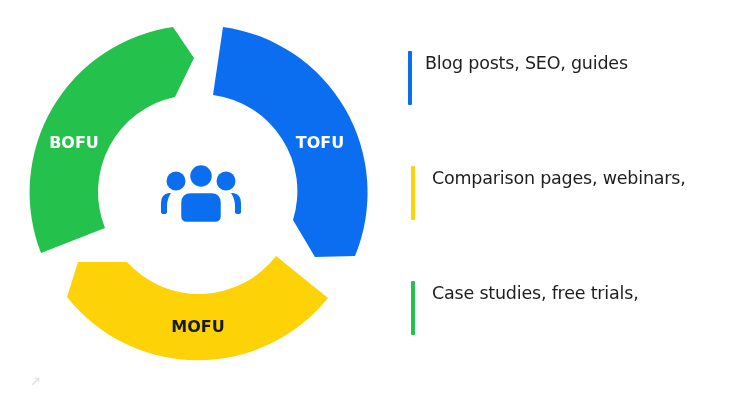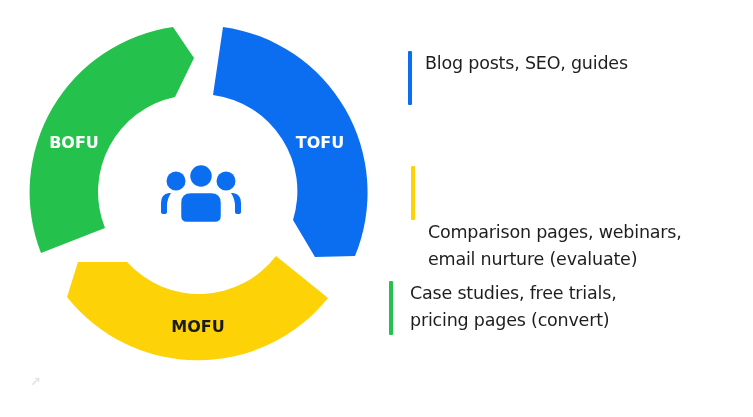--- a/index.html
+++ b/index.html
@@ -50,32 +50,30 @@
     </g>
   </svg>
 
   <div class="legend-item" style="left:408px; top:51px;">
     <div class="legend-bar" style="background:#0b6ef0; height:54px;"></div>
     <div class="legend-text" style="margin-left:13px; margin-top:-1px;text-align:center;">
       <span>Blog posts, SEO, guides</span>
     </div>
   </div>
 
-  <div class="legend-item" style="left:411px; top:166px;flex-direction:column;">
+  <div class="legend-item" style="left:411px; top:166px;">
     <div class="legend-bar" style="background:#fdd207; height:54px;"></div>
     <div class="legend-text" style="margin-left:17px; margin-top:-1px;">
       <span>Comparison pages, webinars,</span>
-      <span>email nurture (evaluate)</span>
     </div>
   </div>
 
-  <div class="legend-item" style="left:389px; top:281px;">
+  <div class="legend-item" style="left:411px; top:281px;">
     <div class="legend-bar" style="background:#24c24c; height:54px;"></div>
     <div class="legend-text" style="margin-left:17px; margin-top:-1px;">
       <span>Case studies, free trials,</span>
-      <span>pricing pages (convert)</span>
     </div>
   </div>
 
   <div class="watermark">
     <span class="arrow">↗</span>
   </div>
 </div>
 
 </body></html>

